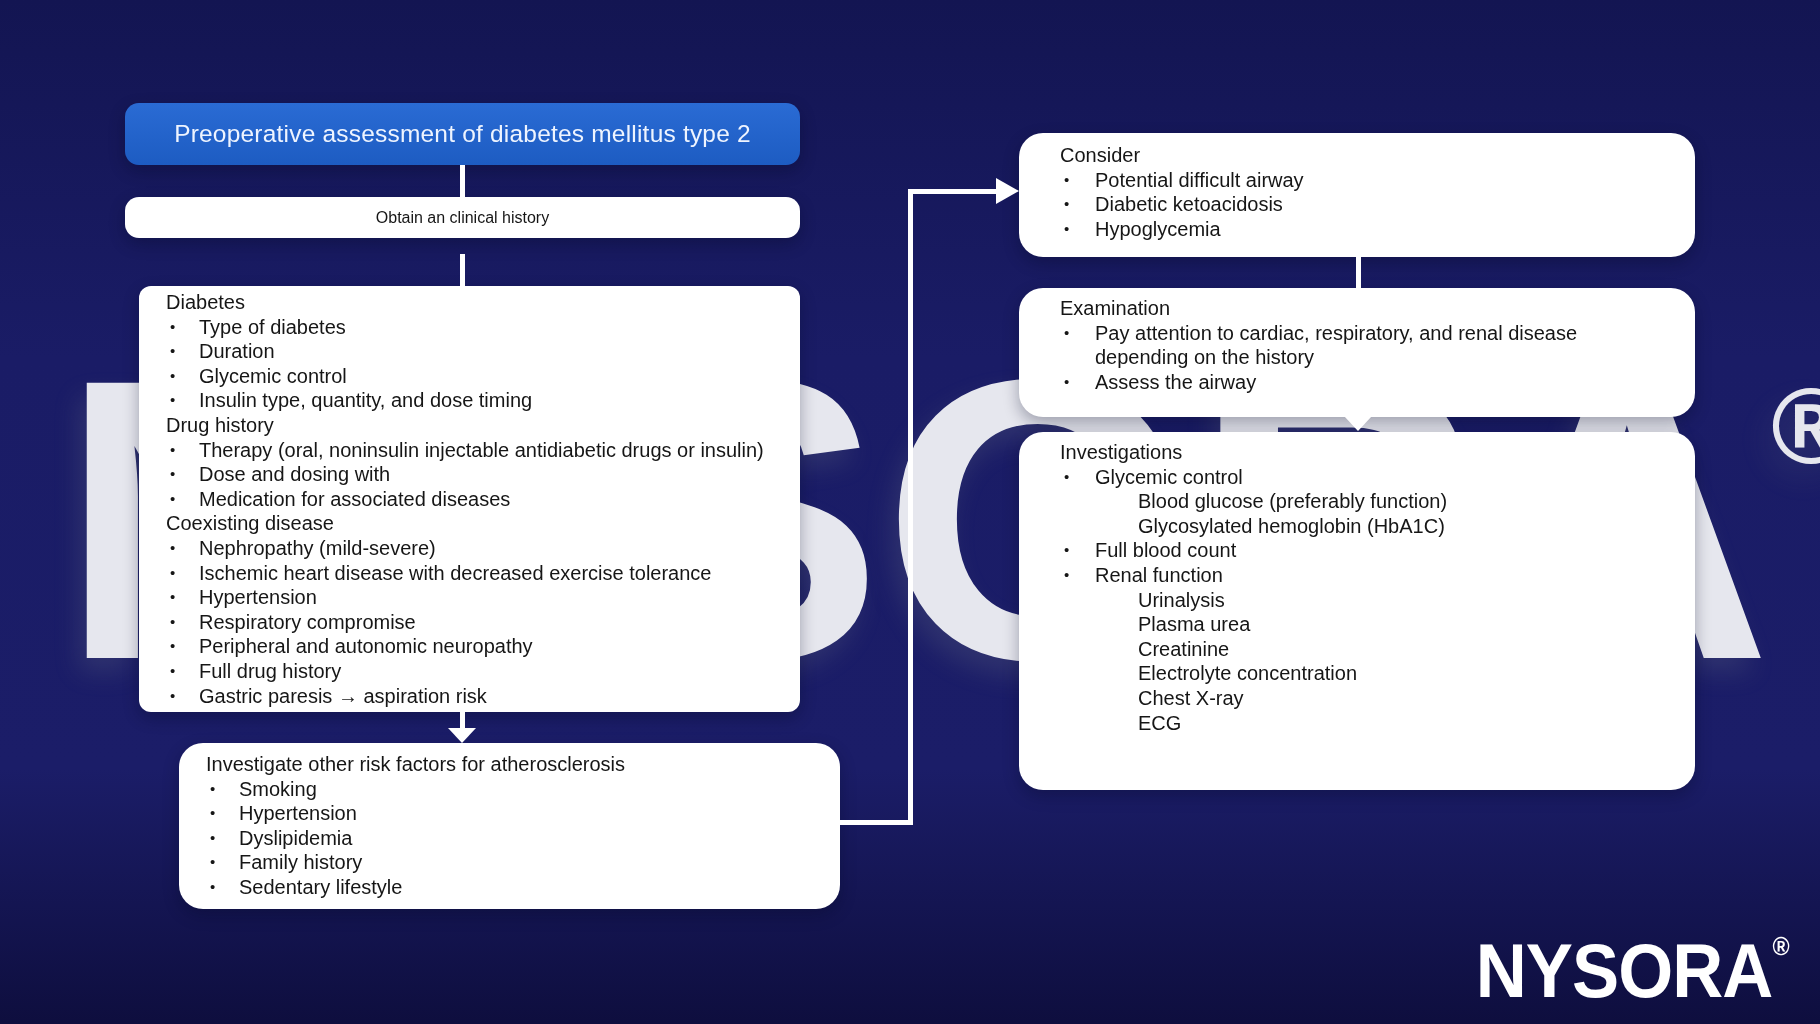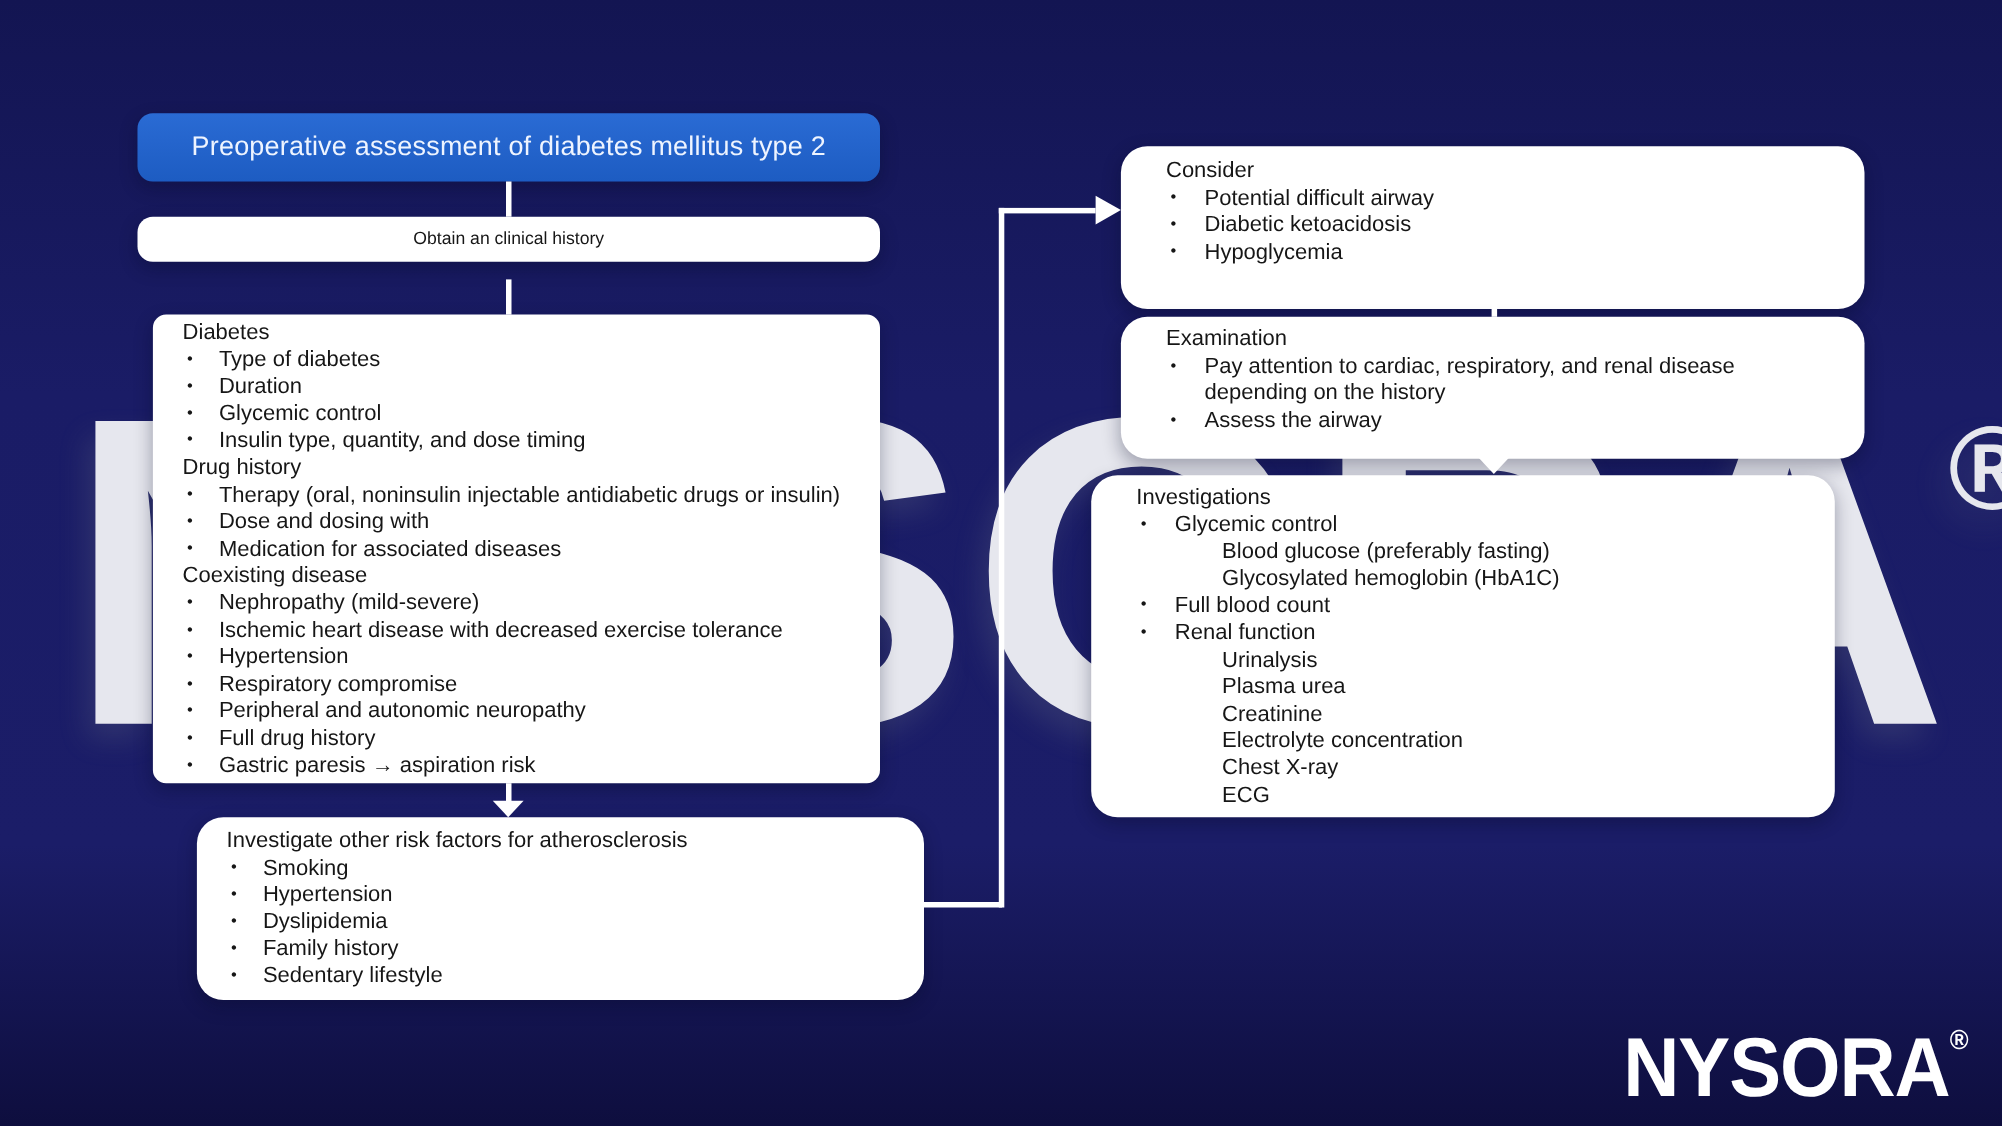--- a/index.html
+++ b/index.html
@@ -25,23 +25,23 @@
     display:flex;align-items:center;justify-content:center;
     color:#eef4ff;font-size:24.5px;font-weight:normal;letter-spacing:.2px;
   }
   .obtain-box{
     left:125px;top:197px;width:675px;height:41px;border-radius:14px;
     display:flex;align-items:center;justify-content:center;font-size:16px;
   }
   .content{font-size:20px;line-height:24.6px;}
   .diabetes-box{left:139px;top:286px;width:661px;height:426px;padding:4px 12px 0 27px;box-sizing:border-box;border-radius:12px;}
   .risk-box{left:139px;top:743px;width:661px;height:166px;padding:9px 12px 0 27px;box-sizing:border-box;margin-left:40px;}
-  .consider-box{left:1019px;top:133px;width:676px;height:148px;padding:10px 30px 0 41px;box-sizing:border-box;}
+  .consider-box{left:1019px;top:133px;width:676px;height:124px;padding:10px 30px 0 41px;box-sizing:border-box;}
   .exam-box{left:1019px;top:288px;width:676px;height:129px;padding:8px 30px 0 41px;box-sizing:border-box;}
-  .invest-box{left:992px;top:432px;width:676px;height:311px;padding:8px 30px 0 41px;box-sizing:border-box;}
+  .invest-box{left:1019px;top:432px;width:676px;height:358px;padding:8px 30px 0 41px;box-sizing:border-box;}
   .hd{white-space:nowrap;}
   .row{display:flex;align-items:flex-start;}
   .dot{flex:0 0 29px;padding-left:4px;font-size:15px;line-height:24.6px;}
   .rt .dot{flex:0 0 31px;}
   .txt{flex:1 1 auto;}
   .row.sub{margin-left:78px;}
   .row.sub .txt{white-space:nowrap;}
   
   .conn{position:absolute;background:#fff;z-index:2;}
   .ah-down{position:absolute;z-index:2;width:0;height:0;
@@ -184,21 +184,21 @@
     </div>
 
   <div class="box content rt invest-box">
     <div class="hd">Investigations</div>
     <div>
         <div class="row">
           <span class="dot">•</span>
           <span class="txt">Glycemic control</span>
         </div>
         <div class="row sub">
-          <span class="txt">Blood glucose (preferably fasting)</span>
+          <span class="txt">Blood glucose (preferably function)</span>
         </div>
         <div class="row sub">
           <span class="txt">Glycosylated hemoglobin (HbA1C)</span>
         </div>
         <div class="row">
           <span class="dot">•</span>
           <span class="txt">Full blood count</span>
         </div>
         <div class="row">
           <span class="dot">•</span>

